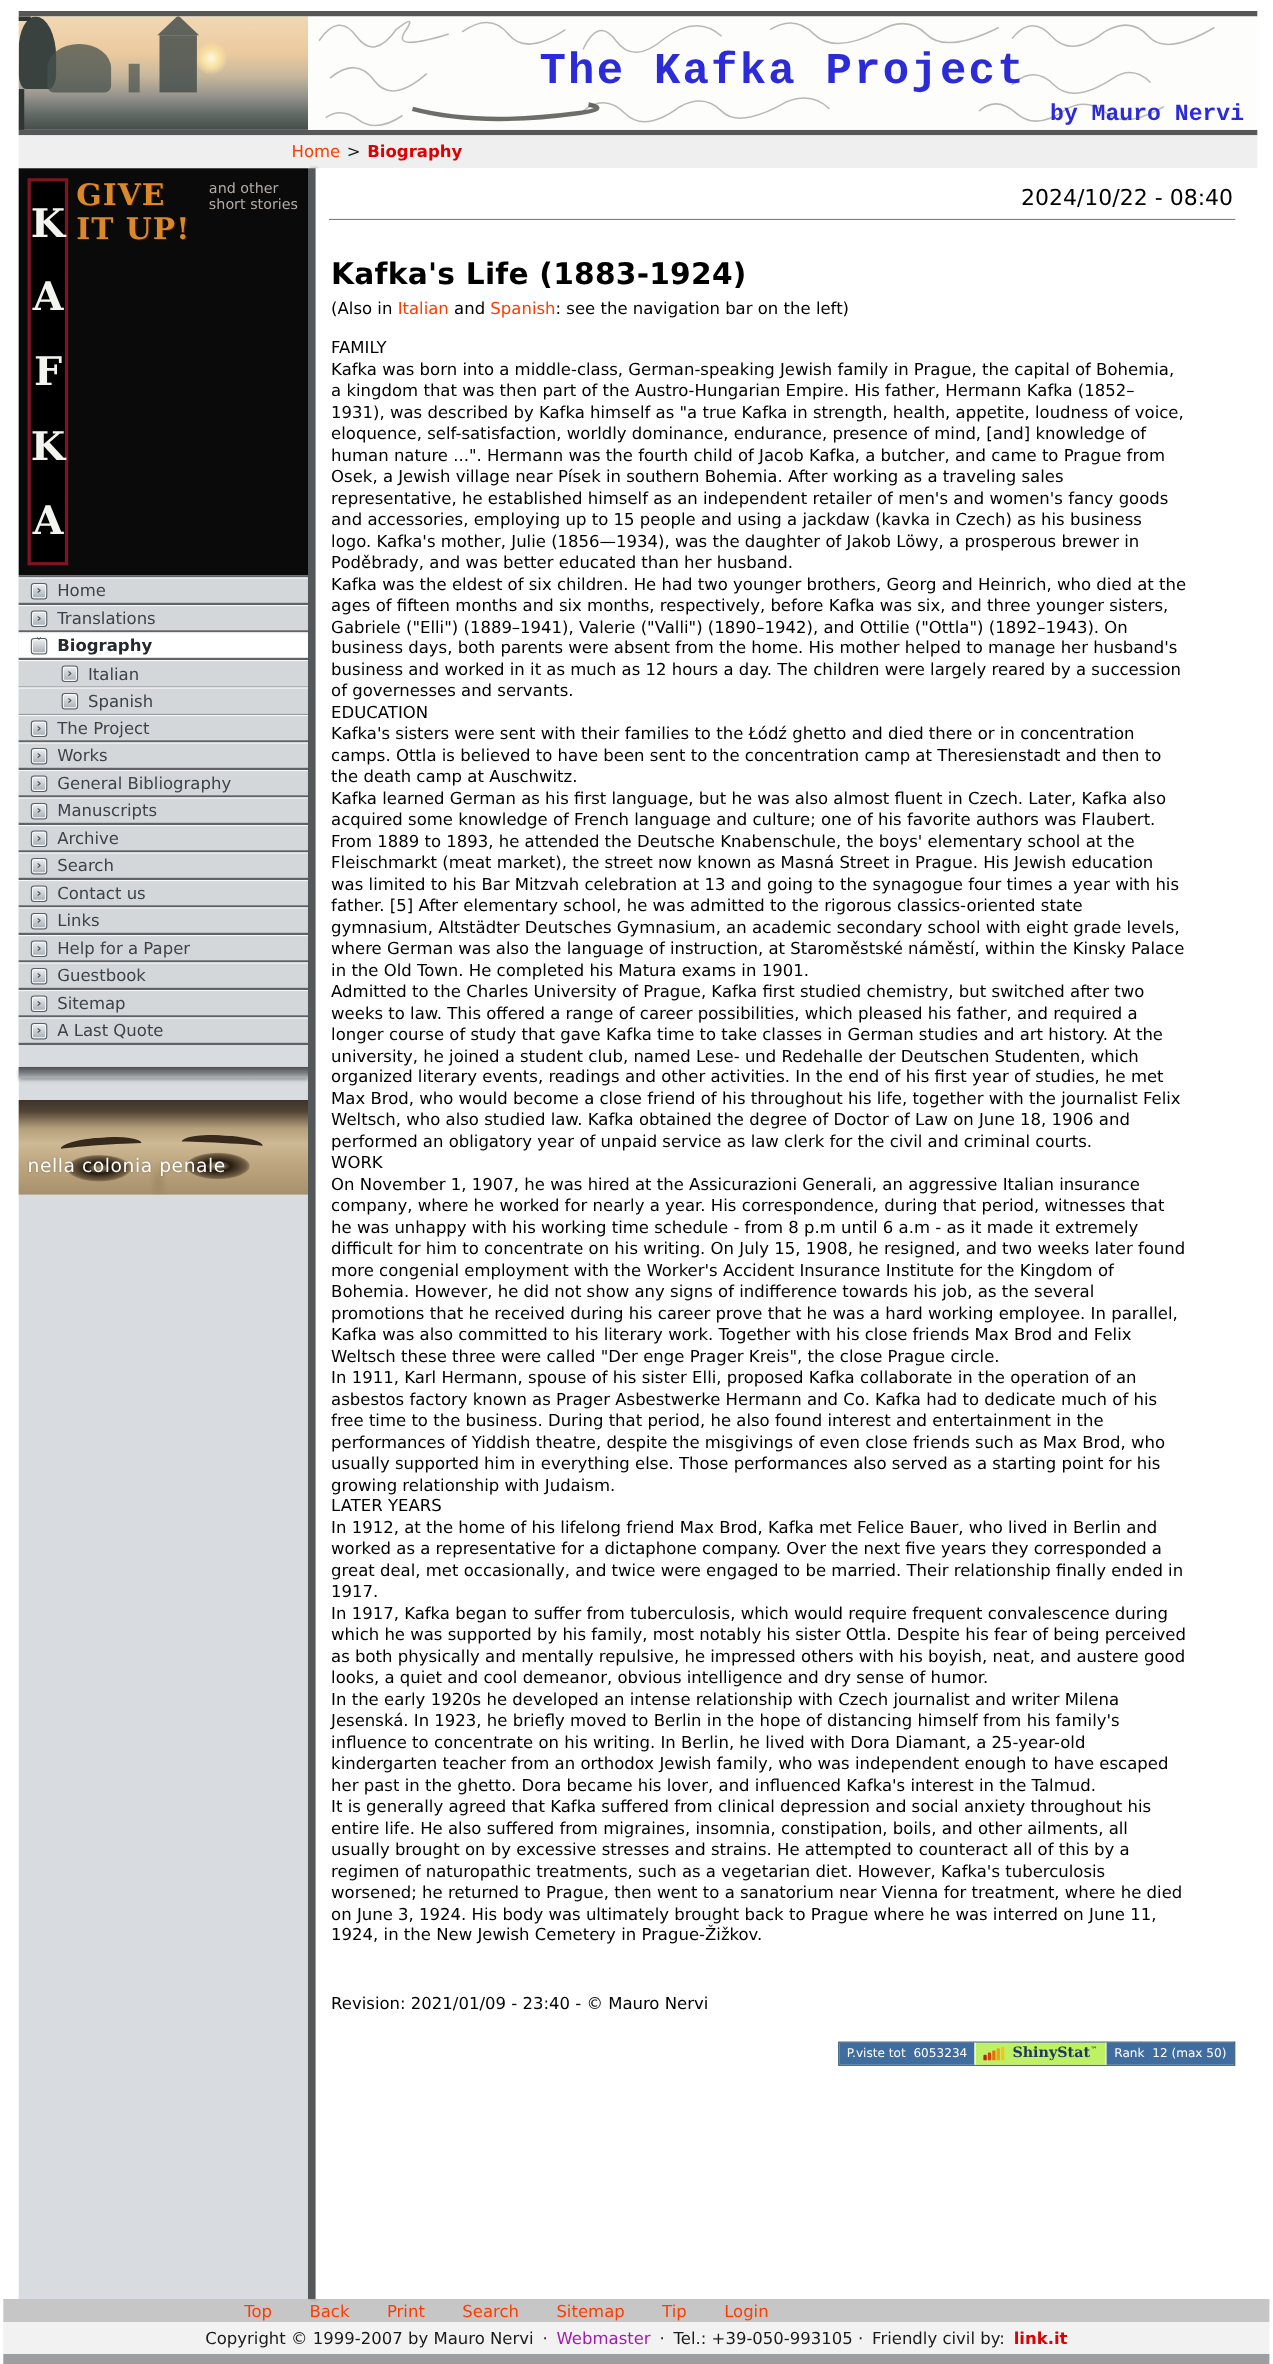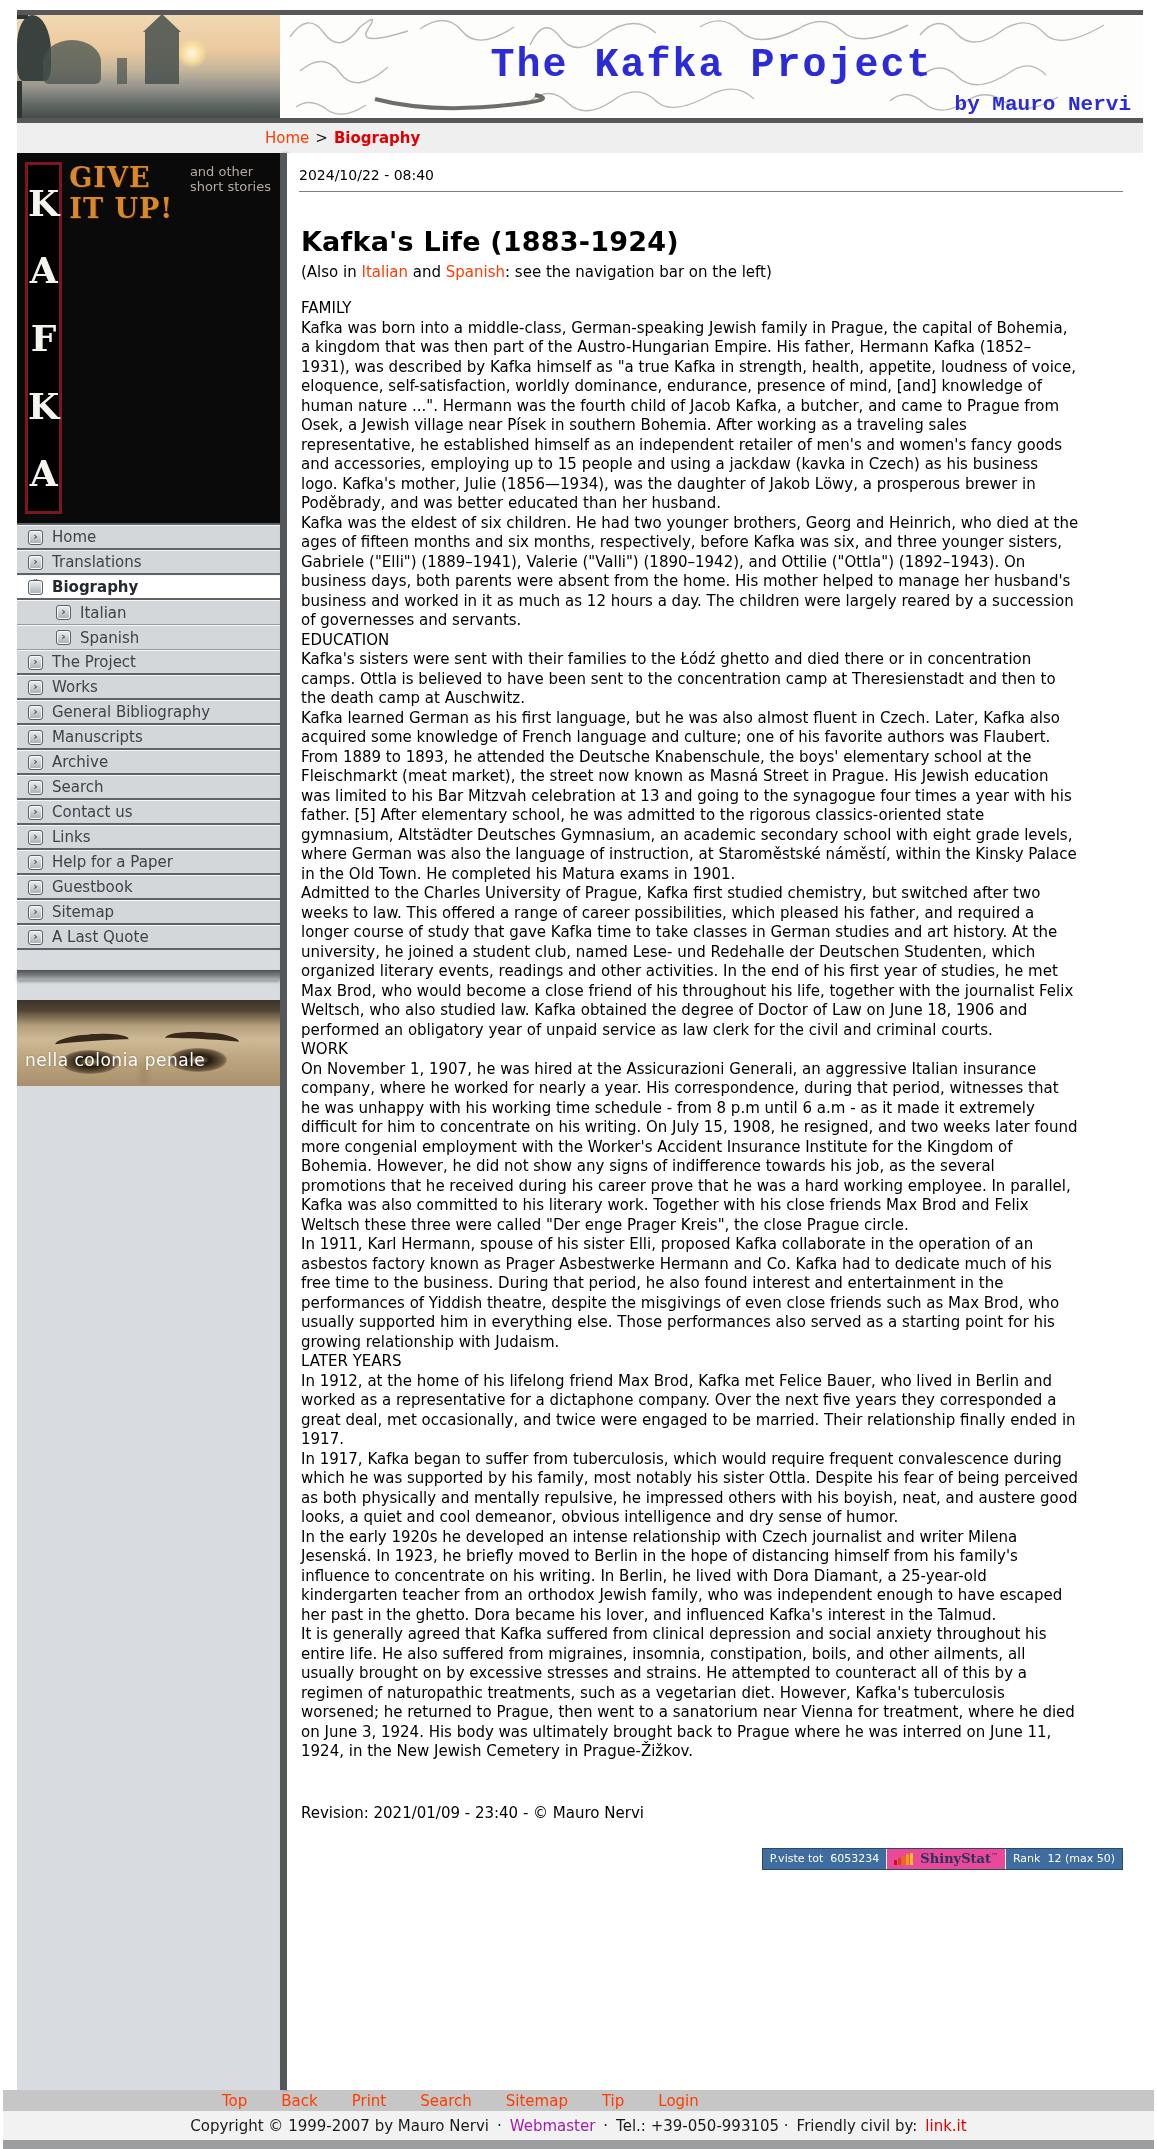--- a/index.html
+++ b/index.html
@@ -83,54 +83,54 @@
   .brow.l { left:38px; top:34px; transform:rotate(-4deg); }
   .brow.r { left:148px; top:32px; transform:rotate(3deg); }
   .eye { position:absolute; width:58px; height:24px; border-radius:50%;
     background:radial-gradient(ellipse at center,#1f170e 0%,#33261500 0%,#241a0e 28%,#6d5a41 62%,rgba(109,90,65,0) 78%); }
   .eye.l { left:44px; top:50px; }
   .eye.r { left:152px; top:48px; }
   .nose-shadow { position:absolute; left:118px; top:54px; width:18px; height:40px; background:radial-gradient(ellipse,#8d764f66,transparent 70%); }
   .eyes-caption { position:absolute; left:8px; bottom:16px; color:#fff; font-size:17px; letter-spacing:.5px; text-shadow:0 0 2px #00000055; }
 
   
-  .datetime { font-size:14px; padding:6px 2px 8px 0; }
+  .datetime { text-align:right; font-size:20px; padding:6px 2px 8px 0; }
   .rule { border:none; border-top:1px solid #7e7e7e; height:0; }
   .page-title { font-size:27px; font-weight:bold; margin:34px 0 6px 2px; letter-spacing:.2px; }
   .subtitle { font-size:15px; margin:0 0 18px 2px; }
   .inline-link { color:#ff3c00; text-decoration:none; cursor:pointer; }
   .text-col { max-width:778px; font-size:15px; line-height:19.5px; margin-left:2px; }
   .tblock { margin:0; }
   .revision { font-size:15px; margin:42px 0 0 2px; }
 
   
   .badge-row { display:flex; justify-content:flex-end; margin:26px 0 10px 0; }
   .shinystat { display:flex; align-items:stretch; height:22px; border:1px solid #27496b; text-decoration:none; cursor:pointer; font-size:11px; }
   .ss-seg { display:flex; align-items:center; gap:7px; padding:0 7px; }
   .ss-blue { background:#3f6d9f; color:#fff; }
   .ss-blue .ss-val { color:#fff; }
-  .ss-mid { background:#ec4899; border-left:1px solid #fff; border-right:1px solid #fff; color:#1d2b50; }
+  .ss-mid { background:#bef264; border-left:1px solid #fff; border-right:1px solid #fff; color:#1d2b50; }
   .ss-brand { font-weight:bold; font-family:"DejaVu Serif", serif; font-size:13px; color:#24355e; }
   .ss-tm { font-size:7px; vertical-align:super; }
   .ss-bars { display:flex; align-items:flex-end; gap:1px; height:12px; }
   .ss-bars i { display:block; width:3px; border-radius:1px 1px 0 0; }
   .ss-bars i:nth-child(1){ height:5px; background:#c41708; }
   .ss-bars i:nth-child(2){ height:7px; background:#d7420b; }
   .ss-bars i:nth-child(3){ height:9px; background:#e5710d; }
   .ss-bars i:nth-child(4){ height:11px; background:#efa011; }
   .ss-bars i:nth-child(5){ height:12px; background:#f6c31a; }
 
   
   .footer { margin:0 3px; }
   .footer-links { height:21px; background:#c6c6c6; display:flex; align-items:center; gap:34px; padding-left:219px; }
   .footer-links a { color:#ff3c00; font-size:15px; text-decoration:none; cursor:pointer; }
   .footer-copy { height:29px; background:#f2f2f2; display:flex; align-items:center; justify-content:center; gap:8px; font-size:15px; color:#1a1a1a; }
   .footer-copy a { text-decoration:none; cursor:pointer; }
   .link-webmaster { color:#a21caf; }
-  .link-host { color:#e10000; font-weight:normal; }
+  .link-host { color:#e10000; font-weight:bold; }
   .footer-strip { height:10px; background:#9c9ea0; }
 </style>
 </head>
 <body>
 
 <div class="frame">
   <div class="hdr-topgap"></div>
   <div class="hdr-bar"></div>
 
   <div class="hdr-row">

